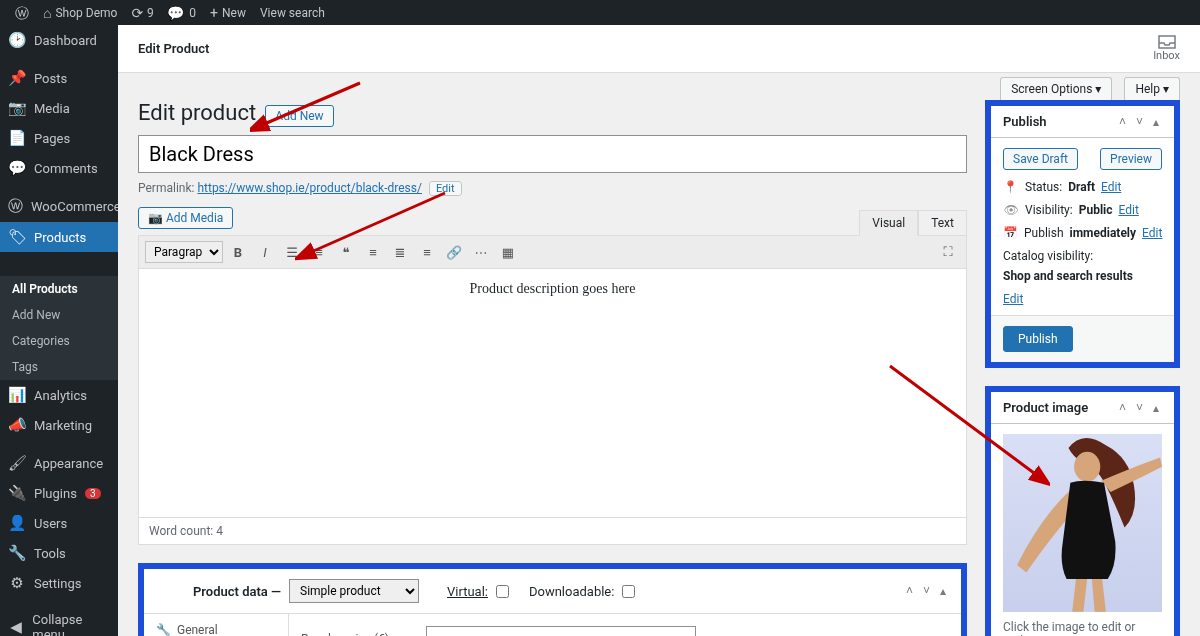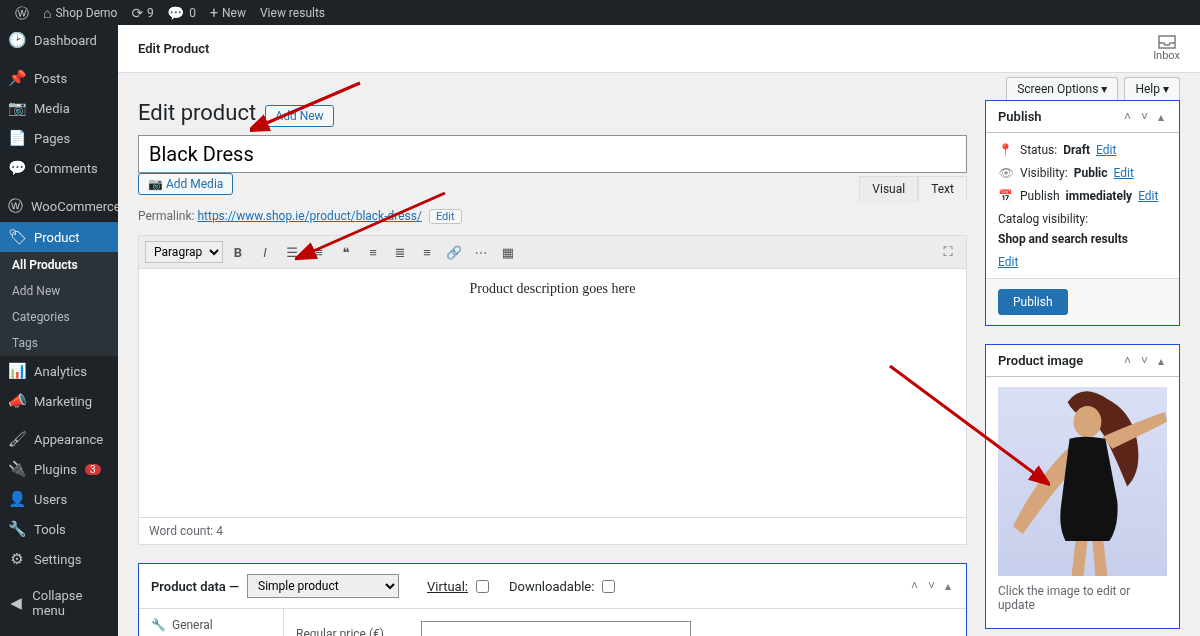--- a/index.html
+++ b/index.html
@@ -9,68 +9,68 @@
 
 #adminbar { position:fixed; top:0; left:0; right:0; height:25px; background:#1d2327; color:#c3c4c7; display:flex; align-items:center; padding:0 8px; font-size:12px; z-index:100; }
 #adminbar .ab-item { display:flex; align-items:center; gap:4px; padding:0 7px; height:25px; cursor:pointer; }
 #adminbar .ic { font-size:14px; line-height:1; }
 
 
 #sidemenu { position:fixed; top:25px; left:0; bottom:0; width:118px; background:#1d2327; color:#c3c4c7; font-size:13px; overflow-y:auto; }
 #sidemenu .mitem { display:flex; align-items:center; gap:8px; padding:6px 8px; cursor:pointer; }
 #sidemenu .mitem.current { background:#2271b1; color:#fff; position:relative; }
 #sidemenu .mitem.current::after { content:""; position:absolute; right:-9px; top:50%; transform:translateY(-50%); border:9px solid transparent; border-right-color:#f0f0f1; }
-#sidemenu .sub { background:#2c3338; }
+#sidemenu .sub { background:#2c3338;margin-top:24px; }
 #sidemenu .sub .sitem { padding:6px 8px 6px 12px; font-size:12px; cursor:pointer; color:#b4b9be; }
 #sidemenu .sub .sitem.current { color:#fff; font-weight:600; }
 #sidemenu .mic { width:18px; text-align:center; font-size:15px; }
 .update-badge { background:#d63638; color:#fff; border-radius:9px; font-size:10px; padding:0 5px; min-width:16px; text-align:center; display:inline-block; }
 
 
 #wpbody { margin-left:118px; margin-top:25px; height:611px; overflow-y:auto; }
 #topbar { background:#fff; border-bottom:1px solid #dcdcde; padding:10px 20px; display:flex; justify-content:space-between; align-items:center; }
 #topbar h2 { font-size:13px; font-weight:600; }
 #inbox { text-align:left; font-size:11px; color:#646970; cursor:pointer; }
 #inbox svg { display:block; margin:0 auto; }
 
-#tabsrow { display:flex; justify-content:flex-end; gap:6px; padding:4px 20px 0; }
+#tabsrow { display:flex; justify-content:flex-end; gap:12px; padding:4px 20px 0; }
 .screen-tab { background:#f6f7f7; border:1px solid #c3c4c7; border-bottom:0; padding:4px 10px; font-size:12px; cursor:pointer; border-radius:3px 3px 0 0; }
 
 #main { padding:0 20px 20px 20px; display:flex; gap:18px; }
 #col-left { flex:1; min-width:0; }
 #col-right { width:195px; }
 
 h1.hdr { font-size:22px; font-weight:400; display:inline-block; margin-right:6px; }
 .btn-sm { display:inline-block; border:1px solid #2271b1; color:#2271b1; background:#f6f7f7; padding:3px 9px; font-size:12px; border-radius:3px; cursor:pointer; text-decoration:none; }
 
 #title-input { width:100%; font-size:20px; padding:4px 10px; border:1px solid #8c8f94; background:#fff; height:38px; margin-top:8px; }
 #permalink { margin:8px 0 12px; font-size:12px; color:#646970; }
 #permalink .edit-btn { border:1px solid #c3c4c7; padding:0 6px; font-size:11px; border-radius:3px; margin-left:4px; cursor:pointer; background:#f6f7f7; text-decoration:none; color:#2271b1;}
 
-.postbox { background:#fff; border:1px solid #1d4ed8; margin-bottom:18px; }
+.postbox { background:#fff; border:6px solid #1d4ed8; margin-bottom:18px; }
 .postbox-header { border-bottom:1px solid #c3c4c7; padding:8px 12px; display:flex; justify-content:space-between; align-items:center; }
 .postbox-header h3 { font-size:13px; font-weight:600; }
 .hcontrols { display:flex; gap:4px; }
 .hcontrols span { cursor:pointer; color:#787c82; font-size:12px; padding:0 3px; }
 .postbox .inside { padding:10px 12px; font-size:12px; }
 
 #editor-wrap { border:1px solid #dcdcde; background:#fff; }
 #editor-top { display:flex; justify-content:space-between; align-items:flex-end; padding:0; }
 #add-media { margin:0 0 6px 0; }
 #ed-tabs { display:flex; }
 #ed-tabs .etab { border:1px solid #dcdcde; border-bottom:0; padding:5px 12px; font-size:12px; background:#f0f0f1; cursor:pointer; }
 #ed-tabs .etab.active { background:#ececec; border-bottom:1px solid #ececec; margin-bottom:-1px; }
 #ed-toolbar { background:#ececec; border-bottom:1px solid #dcdcde; padding:4px 6px; display:flex; align-items:center; gap:3px; }
 #ed-toolbar select { font-size:12px; padding:2px 4px; border:1px solid #c3c4c7; width:78px; }
 .tb-btn { width:24px; height:24px; display:flex; align-items:center; justify-content:center; cursor:pointer; border-radius:2px; color:#555; }
 #ed-content { min-height:248px; padding:12px 10px; font-family:Georgia,serif; font-size:14px;text-align:center; }
 #ed-status { border-top:1px solid #dcdcde; background:#fff; padding:6px 10px; display:flex; justify-content:space-between; font-size:12px; color:#646970; }
 
 #pdata-head { padding:10px 12px; display:flex; align-items:center; gap:8px; border-bottom:1px solid #dcdcde; }
-#pdata-head select { border:1px solid #8c8f94; padding:3px 6px; font-size:12px; width:152px; }
+#pdata-head select { border:1px solid #8c8f94; padding:3px 6px; font-size:12px; width:130px; }
 #pdata-tabs { width:145px; background:#f9f9f9; border-right:1px solid #dcdcde; }
 #pdata-tabs .ptab { padding:9px 10px; border-bottom:1px solid #eee; font-size:12px; cursor:pointer; color:#2271b1; display:flex; align-items:center; gap:6px; }
 #pdata-tabs .ptab.active { background:#fff; border-left:2px solid transparent; color:#555; }
 #pdata-fields { flex:1; padding:12px; }
 .pfield { display:flex; align-items:center; gap:10px; margin-bottom:12px; font-size:12px; }
 .pfield label { width:115px; color:#555; }
 .pfield input[type=text] { width:270px; border:1px solid #8c8f94; padding:4px; }
 
 
 #publish-actions .row { display:flex; align-items:center; gap:6px; margin-bottom:9px; font-size:12px; }
@@ -105,21 +105,21 @@
     </div>
   <div class="ab-item">
       <span class="ic">💬</span>
       <span>0</span>
     </div>
   <div class="ab-item">
       <span class="ic">+</span>
       <span>New</span>
     </div>
   <div class="ab-item">
-      <span>View results</span>
+      <span>View search</span>
     </div>
 </div>
 
 <div id="sidemenu">
   <div class="mitem">
       <span class="mic">🕑</span>
       <span>Dashboard</span>
     </div>
   <div style="height:8px"></div>
   <div class="mitem">
@@ -138,21 +138,21 @@
       <span class="mic">💬</span>
       <span>Comments</span>
     </div>
   <div style="height:8px"></div>
   <div class="mitem">
       <span class="mic">ⓦ</span>
       <span>WooCommerce</span>
     </div>
   <div class="mitem current">
       <span class="mic">🏷</span>
-      <span>Product</span>
+      <span>Products</span>
     </div>
   <div class="sub">
     <div class="sitem current">All Products</div>
     <div class="sitem">Add New</div>
     <div class="sitem">Categories</div>
     <div class="sitem">Tags</div>
   </div>
   <div class="mitem">
       <span class="mic">📊</span>
       <span>Analytics</span>
@@ -208,33 +208,33 @@
     <div class="screen-tab">Help ▾</div>
   </div>
 
   <div id="main">
     <div id="col-left">
       <h1 class="hdr">Edit product</h1>
       <a class="btn-sm">Add New</a>
 
       <input id="title-input" type="text" value="Black Dress" style="">
 
+      <div id="permalink">
+        <span>Permalink:</span>
+        <a><span>https://www.shop.ie/product/</span><span>black-dress</span><span>/</span></a>
+        <a class="edit-btn">Edit</a>
+      </div>
+
+      
       <div id="editor-top">
         <a id="add-media" class="btn-sm"><span>📷</span> <span>Add Media</span></a>
         <div id="ed-tabs">
           <div class="etab active">Visual</div>
           <div class="etab">Text</div>
         </div>
-      </div>
-
-      
-      <div id="permalink">
-        <span>Permalink:</span>
-        <a><span>https://www.shop.ie/product/</span><span>black-dress</span><span>/</span></a>
-        <a class="edit-btn">Edit</a>
       </div>
       <div id="editor-wrap">
         <div id="ed-toolbar">
           <select><option>Paragraph</option></select>
           <span class="tb-btn">
               <b>B</b>
             </span>
           <span class="tb-btn">
               <i>I</i>
             </span>
@@ -252,21 +252,21 @@
         </div>
         <div id="ed-content" contenteditable="true" style="">Product description goes here</div>
         <div id="ed-status">
           <span>Word count: 4</span>
         </div>
       </div>
 
       
       <div class="postbox" style="margin-top:18px;">
         <div id="pdata-head">
-          <span style="font-weight:600;">Product data —</span>
+          <span style="font-weight:600;margin-left:37px;">Product data —</span>
           <select><option>Simple product</option></select>
           <span style="margin-left:20px;text-decoration:underline;">Virtual:</span>
           <input type="checkbox" style="">
           <span style="margin-left:12px;">Downloadable:</span>
           <input type="checkbox" style="">
           <div class="flex-sp"></div>
           <div class="hcontrols">
             <span>˄</span>
             <span>˅</span>
             <span>▴</span>
@@ -295,20 +295,24 @@
       <div class="postbox">
         <div class="postbox-header">
           <h3>Publish</h3>
           <div class="hcontrols">
               <span>˄</span>
               <span>˅</span>
               <span>▴</span>
             </div>
         </div>
         <div class="inside" id="publish-actions">
+          <div style="display:flex;justify-content:space-between;margin-bottom:10px;">
+            <a class="btn-sm">Save Draft</a>
+            <a class="btn-sm">Preview</a>
+          </div>
           <div class="row">
               <span class="ric">📍</span>
               <span>Status:</span> 
               <b>Draft</b> 
               <a>Edit</a>
             </div>
           <div class="row">
               <span class="ric">👁</span>
               <span>Visibility:</span> 
               <b>Public</b> 

